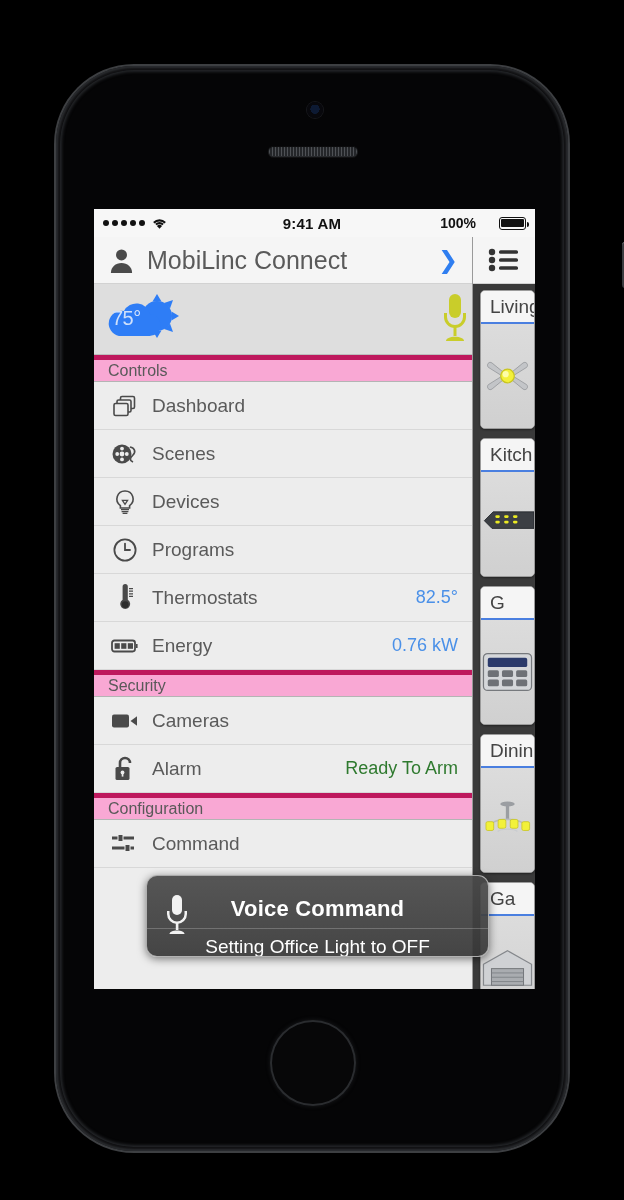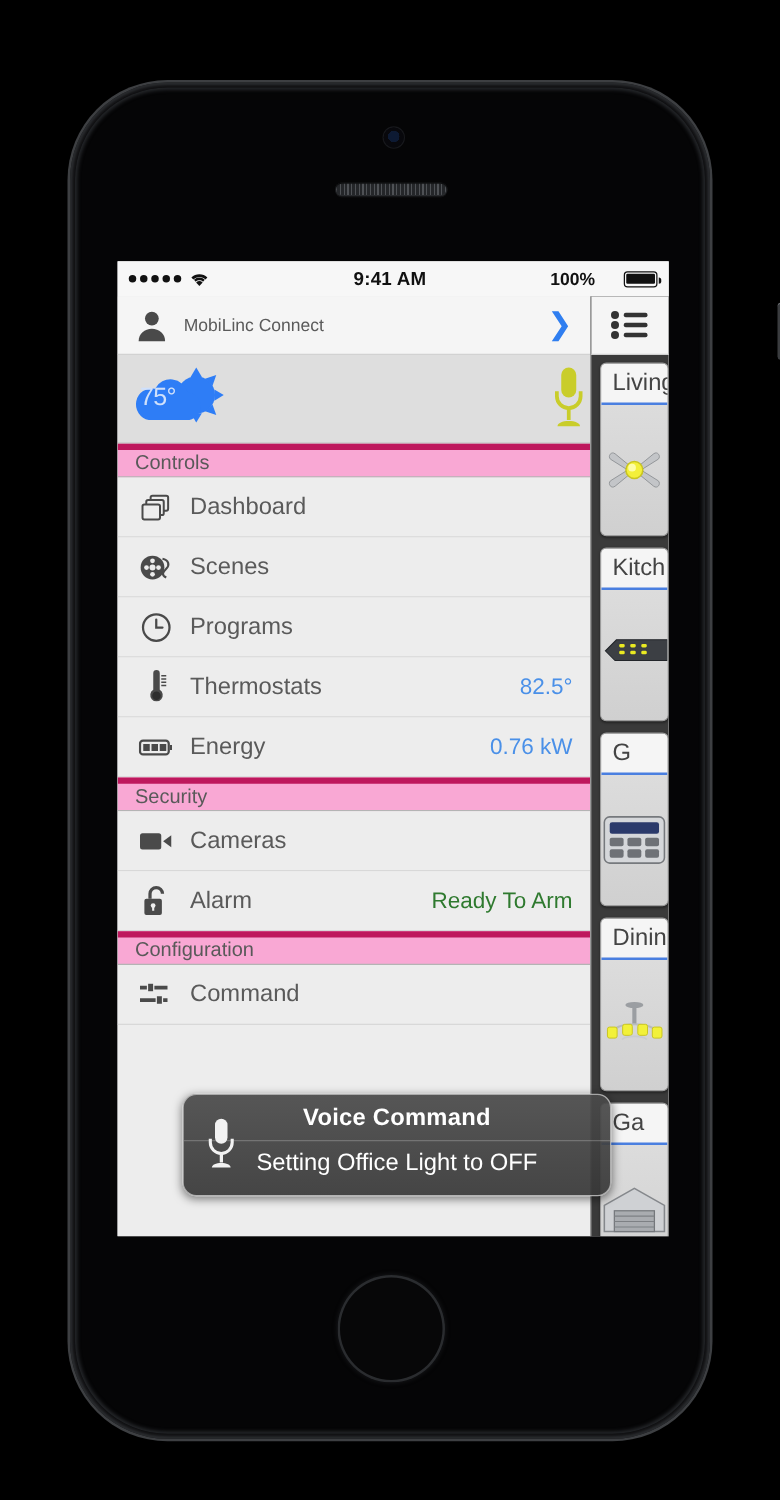--- a/index.html
+++ b/index.html
@@ -56,21 +56,21 @@
   .batt i{display:block;height:100%;background:#111;border-radius:1px;}
   .batt:after{content:"";position:absolute;right:-4px;top:4px;width:2.4px;height:5px;
         background:#111;border-radius:0 2px 2px 0;}
 
   
   .menu-pane{position:absolute;left:0;top:28px;width:378px;bottom:0;background:#ededed;
              border-right:1px solid #9a9a9a;overflow:hidden;}
 
   .acct-row{height:47px;background:#f5f5f5;display:flex;align-items:center;
             padding:0 14px;box-sizing:border-box;border-bottom:1px solid #d2d2d2;}
-  .acct-name{font-size:14px;color:#5a5a5a;margin-left:12px;}
+  .acct-name{font-size:25px;color:#5a5a5a;margin-left:12px;}
   .chev{margin-left:auto;color:#2f7ef0;font-size:24px;font-weight:400;line-height:1;}
 
   .weather-bar{height:70px;background:#dedede;display:flex;align-items:center;
                justify-content:space-between;gap:56px;border-bottom:1px solid #bdbdbd;}
   .wx{position:relative;width:96px;height:54px;}
   .wx-temp{position:absolute;left:18px;top:15px;font-size:20px;color:#cfe0fb;
            letter-spacing:-.5px;z-index:3;}
   .mic-yellow{display:block;}
 
   .sec-head{height:27px;background:#f9a8d4;display:flex;align-items:center;
@@ -97,22 +97,22 @@
           padding:0 9px;box-sizing:border-box;font-size:19px;color:#444;
           border-bottom:2px solid #4a7fe0;white-space:nowrap;}
   .card-b{height:104px;display:flex;align-items:center;justify-content:center;
           background:linear-gradient(180deg,#dcdcdc,#d0d0d0);}
 
   
   .voice{position:absolute;left:52px;top:666px;width:341px;height:80px;
          border-radius:11px;border:1px solid rgba(255,255,255,.55);
          background:linear-gradient(180deg,rgba(74,74,74,.93),rgba(56,56,56,.93));
          box-shadow:0 2px 8px rgba(0,0,0,.5);overflow:hidden;}
-  .voice-title{text-align:center;font-size:19px;font-weight:bold;color:#fff;
-               margin-top:8px;letter-spacing:.2px;}
+  .voice-title{text-align:center;font-size:22px;font-weight:bold;color:#fff;
+               margin-top:20px;letter-spacing:.2px;}
   .voice-sep{height:1px;background:rgba(255,255,255,.22);margin:6px 0 0;}
   .voice-msg{text-align:center;font-size:19px;color:#fff;margin-top:7px;}
   .voice-mic{position:absolute;left:17px;top:18px;}
 </style>
 </head>
 <body>
 
 <div class="stage">
   <div class="phone">
     <div class="phone-glass"></div>
@@ -210,20 +210,30 @@
             <circle cx="11" cy="6.6" r="1.9" fill="#ededed"></circle>
             <circle cx="11" cy="17.4" r="1.9" fill="#ededed"></circle>
             <circle cx="6.2" cy="12" r="1.9" fill="#ededed"></circle>
             <circle cx="15.8" cy="12" r="1.9" fill="#ededed"></circle>
             <path d="M19 5c5 1 6 5 3 8s-4 5 0 7" fill="none" stroke="#4a4a4a" stroke-width="1.7"></path>
           </svg>
         </span>
         <span class="lbl">Scenes</span>
       </div>
 
+      <div class="row">
+        <span class="ic">
+          <svg width="24" height="26" viewBox="0 0 24 26">
+            <path d="M12 2a8 8 0 0 0-4.6 14.6V19h9.2v-2.4A8 8 0 0 0 12 2z" fill="none" stroke="#4a4a4a" stroke-width="1.6"></path>
+            <path d="M9.4 11.4h5.2L12 15.4z" fill="none" stroke="#4a4a4a" stroke-width="1.3"></path>
+            <path d="M8 20.6h8M8.6 22.6h6.8M9.6 24.4h4.8" stroke="#4a4a4a" stroke-width="1.4" fill="none"></path>
+          </svg>
+        </span>
+        <span class="lbl">Devices</span>
+      </div>
 
       <div class="row">
         <span class="ic">
           <svg width="26" height="26" viewBox="0 0 26 26">
             <circle cx="13" cy="13" r="10.6" fill="none" stroke="#4a4a4a" stroke-width="1.8"></circle>
             <path d="M13 6.6V13h5" fill="none" stroke="#4a4a4a" stroke-width="1.8" stroke-linecap="round"></path>
           </svg>
         </span>
         <span class="lbl">Programs</span>
       </div>

